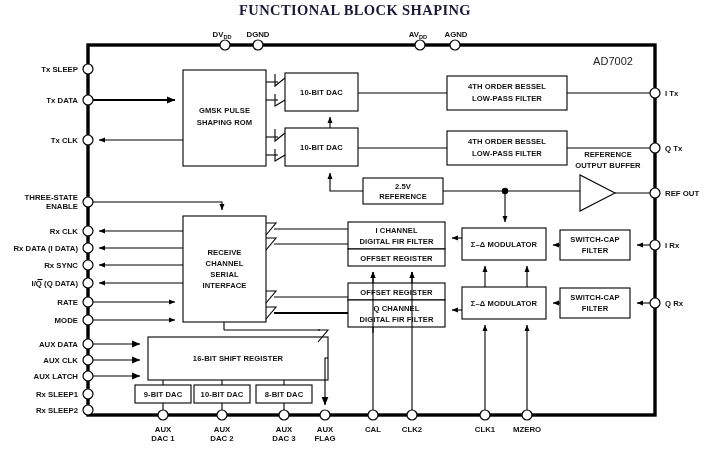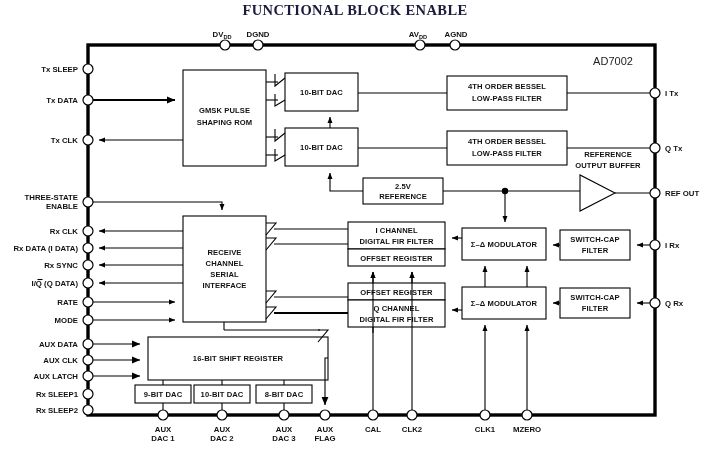--- a/index.html
+++ b/index.html
@@ -22,21 +22,21 @@
   .part{font-family:"Liberation Sans",sans-serif;font-size:11px;fill:#222;text-anchor:middle;}
   .ovr{fill:none;stroke:#000;stroke-width:3.4;}
   .bx{fill:#fff;stroke:#000;stroke-width:1.1;}
   .ln{stroke:#000;stroke-width:1.1;fill:none;}
   .lnb{stroke:#000;stroke-width:2.2;fill:none;}
   .pin{fill:#fff;stroke:#000;stroke-width:1.2;}
 </style>
 </head>
 <body>
 
-<div id="title">FUNCTIONAL BLOCK ENABLE</div>
+<div id="title">FUNCTIONAL BLOCK SHAPING</div>
 
 <svg width="710" height="455">
   <defs>
     <marker id="ar" markerWidth="7" markerHeight="7" refX="6.4" refY="3" orient="auto" markerUnits="userSpaceOnUse">
       <path d="M0,0.35 L6.6,3 L0,5.65 z" fill="#000"></path>
     </marker>
     <marker id="arb" markerWidth="9" markerHeight="9" refX="8" refY="3.8" orient="auto" markerUnits="userSpaceOnUse">
       <path d="M0,0.4 L8.2,3.8 L0,7.2 z" fill="#000"></path>
     </marker>
   </defs>

